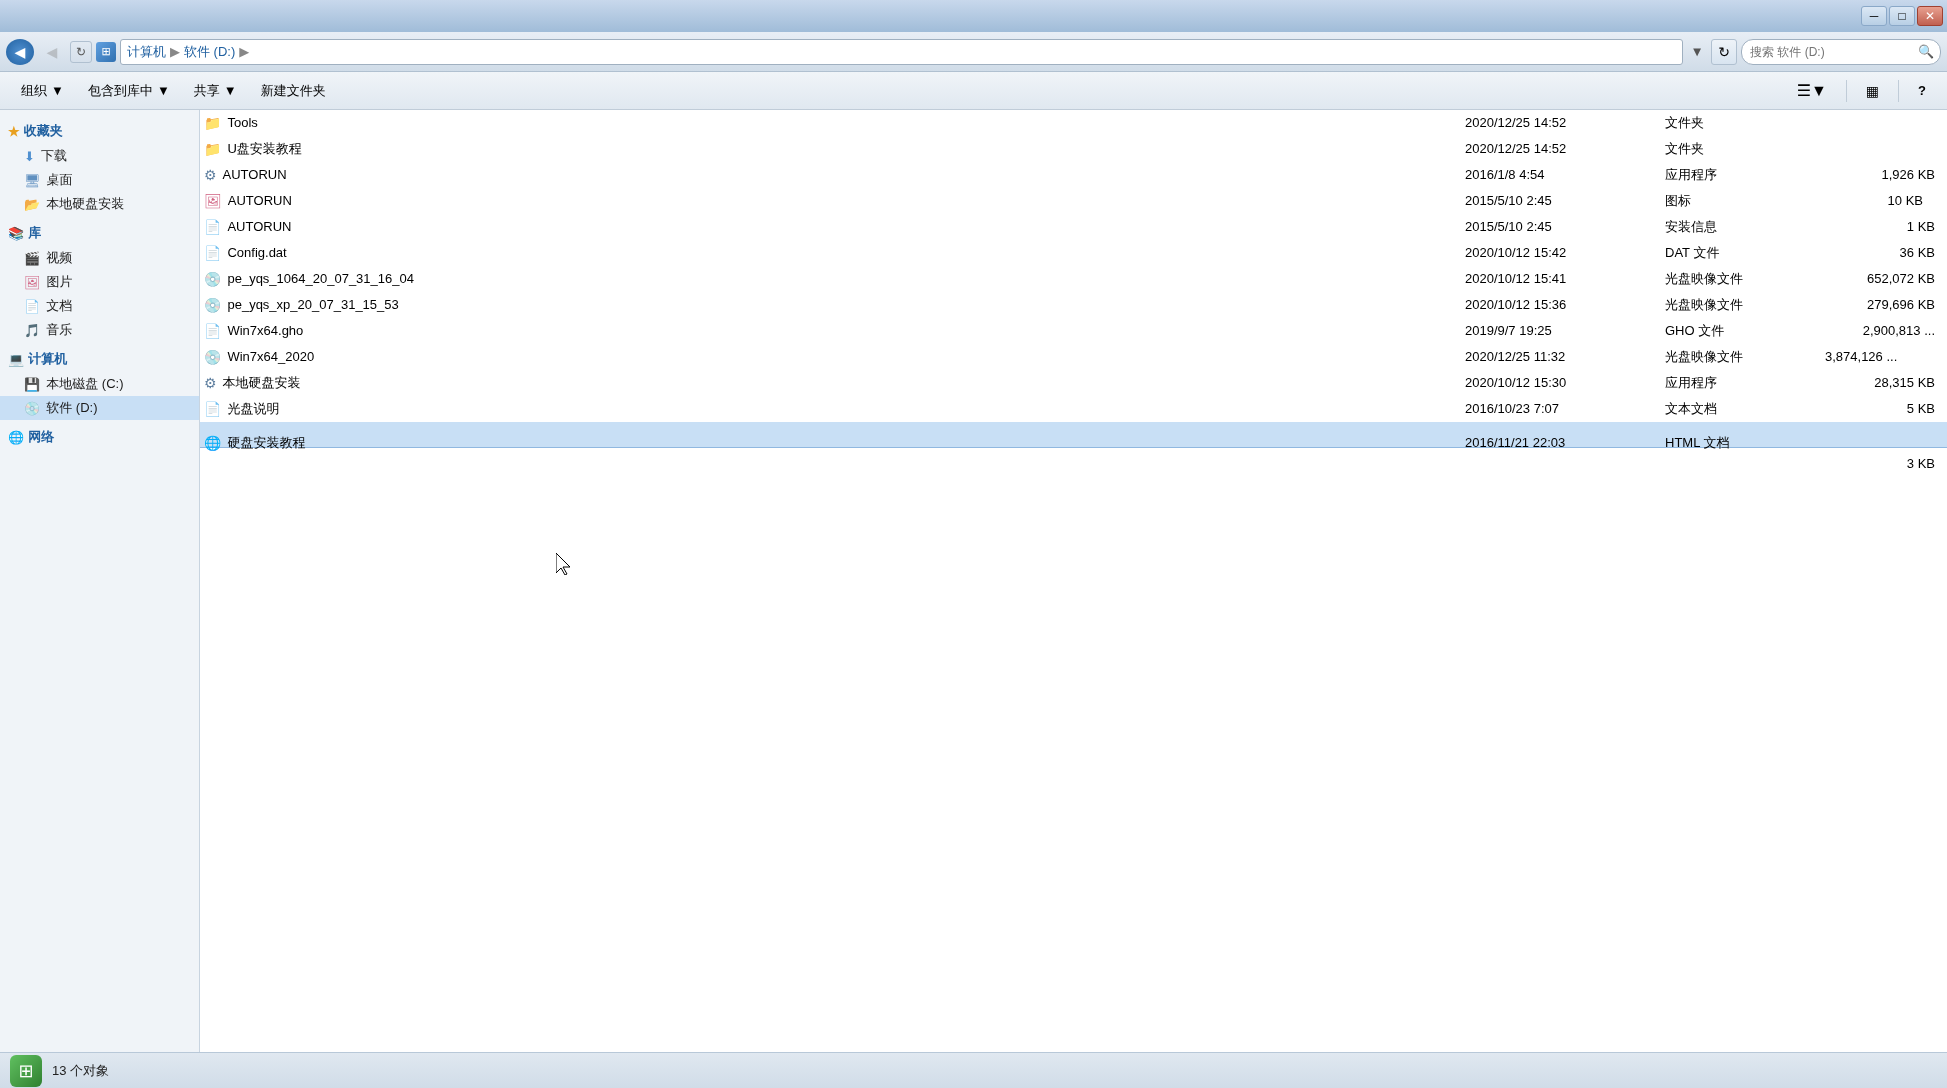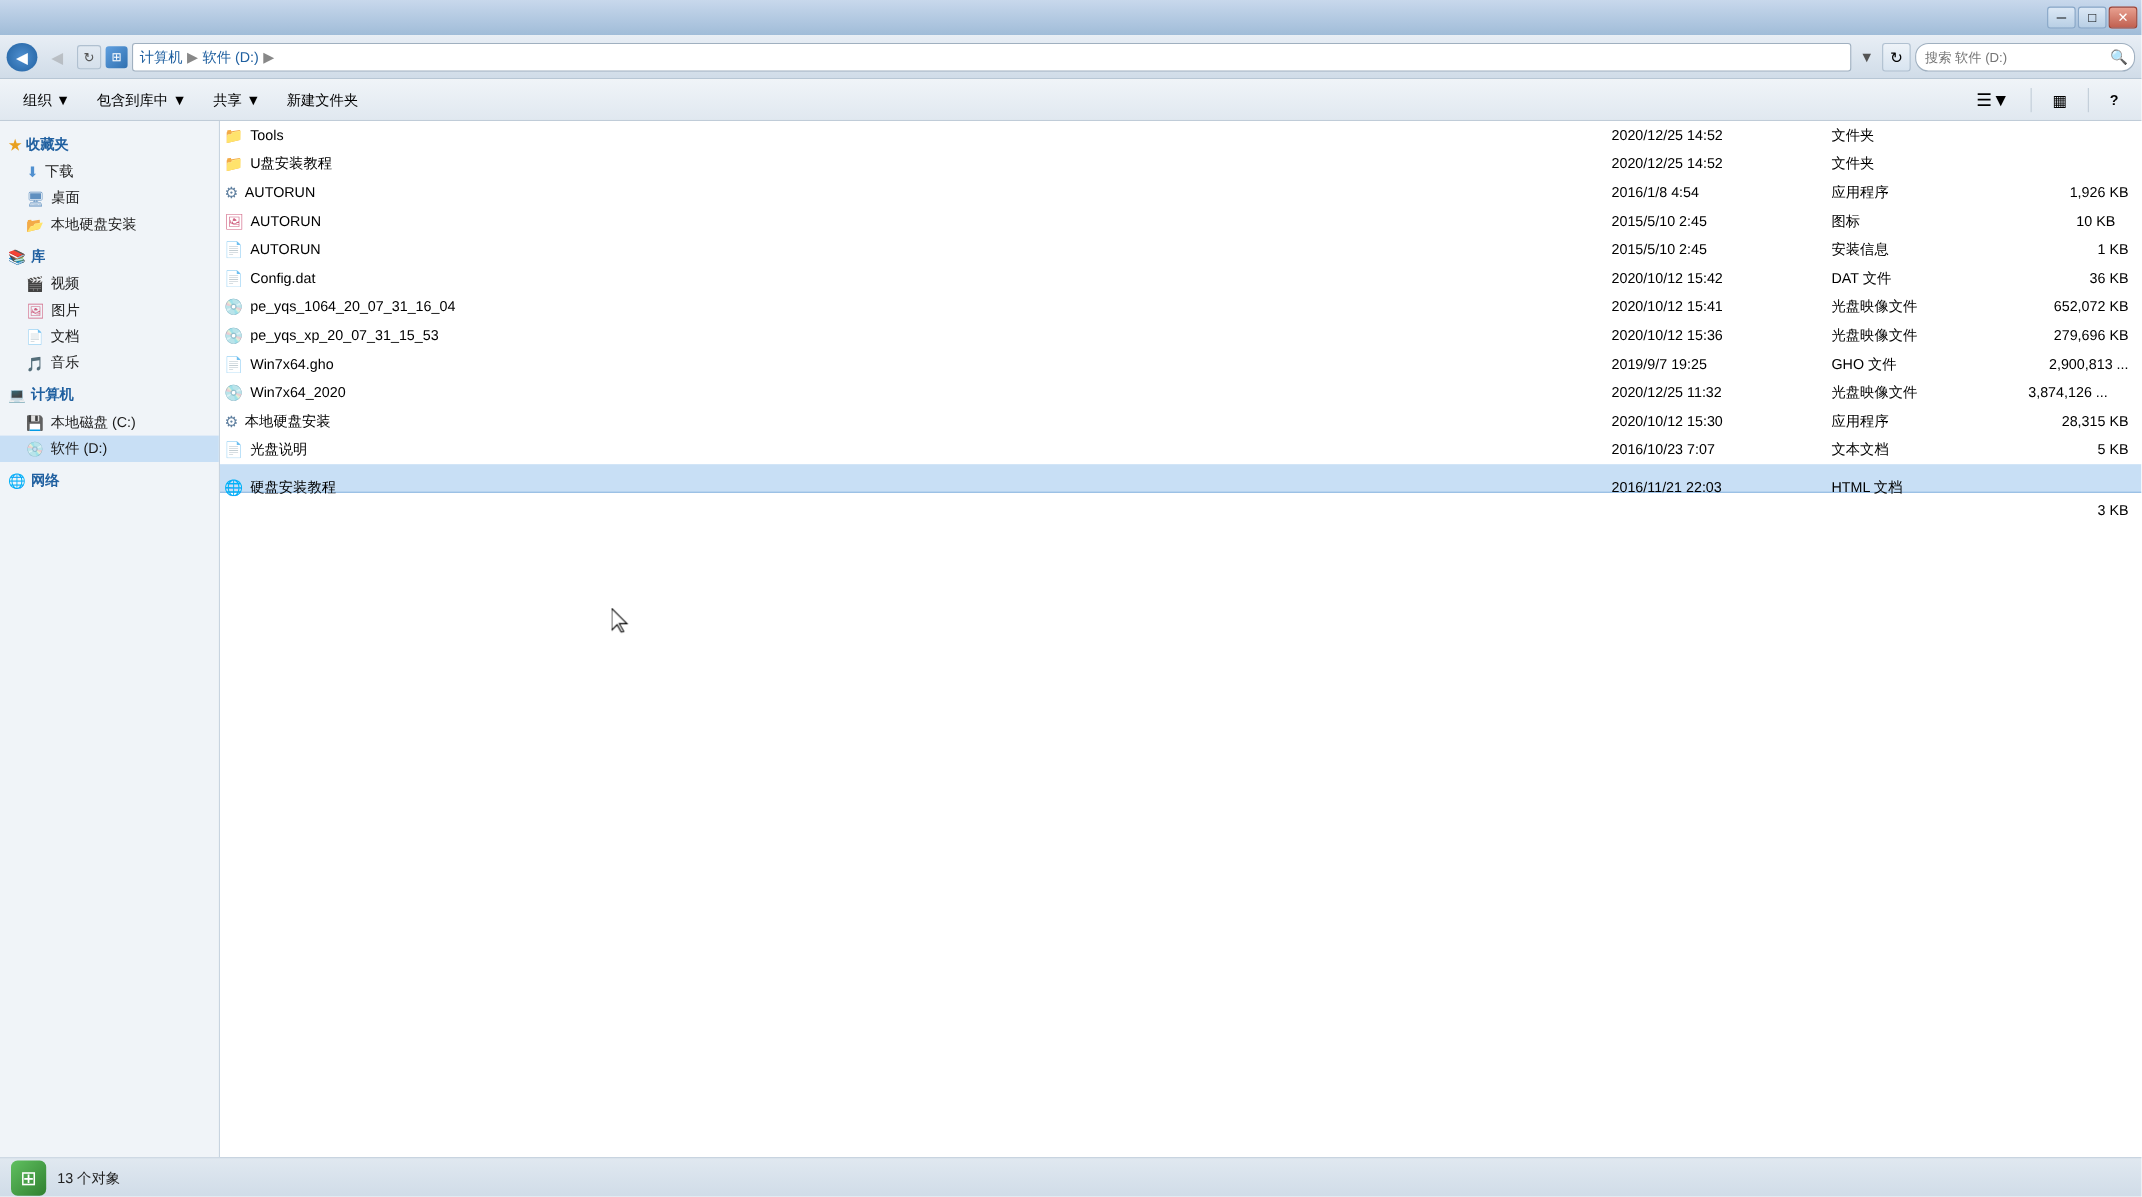--- a/index.html
+++ b/index.html
@@ -497,21 +497,21 @@
     <div class="file-cell">GHO 文件</div>
     <div class="file-cell" style="text-align:right;padding-right:12px;">2,900,813 ...</div>
   </div>
         <div class="file-row">
     <div class="file-cell file-name-cell">
       <span class="file-icon" style="color:#4090d0;">💿</span>
       <span>Win7x64_2020</span>
     </div>
     <div class="file-cell">2020/12/25 11:32</div>
     <div class="file-cell">光盘映像文件</div>
-    <div class="file-cell" style="text-align:center;padding-right:12px;">3,874,126 ...</div>
+    <div class="file-cell" style="text-align:left;padding-right:12px;">3,874,126 ...</div>
   </div>
         <div class="file-row">
     <div class="file-cell file-name-cell">
       <span class="file-icon" style="color:#6080a0;">⚙</span>
       <span>本地硬盘安装</span>
     </div>
     <div class="file-cell">2020/10/12 15:30</div>
     <div class="file-cell">应用程序</div>
     <div class="file-cell" style="text-align:right;padding-right:12px;">28,315 KB</div>
   </div>

